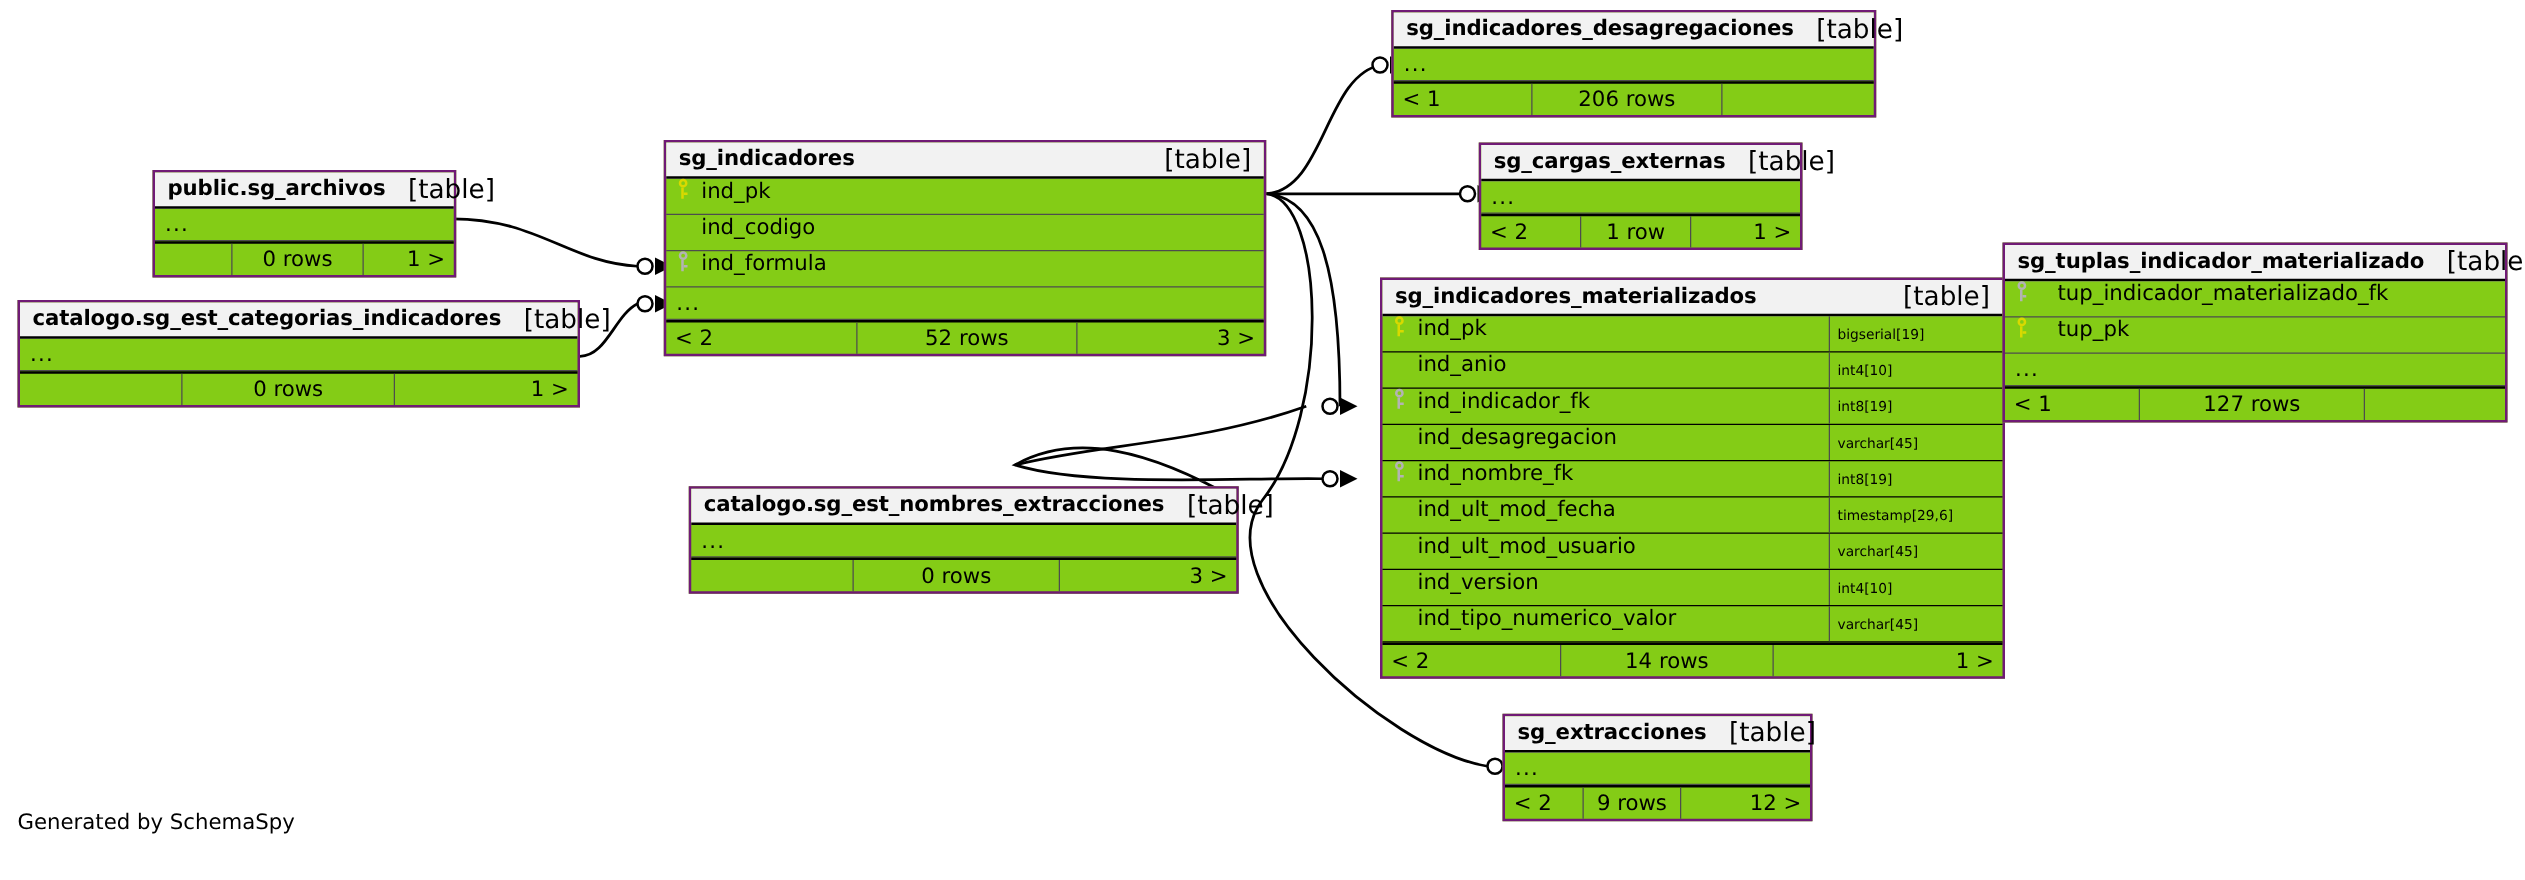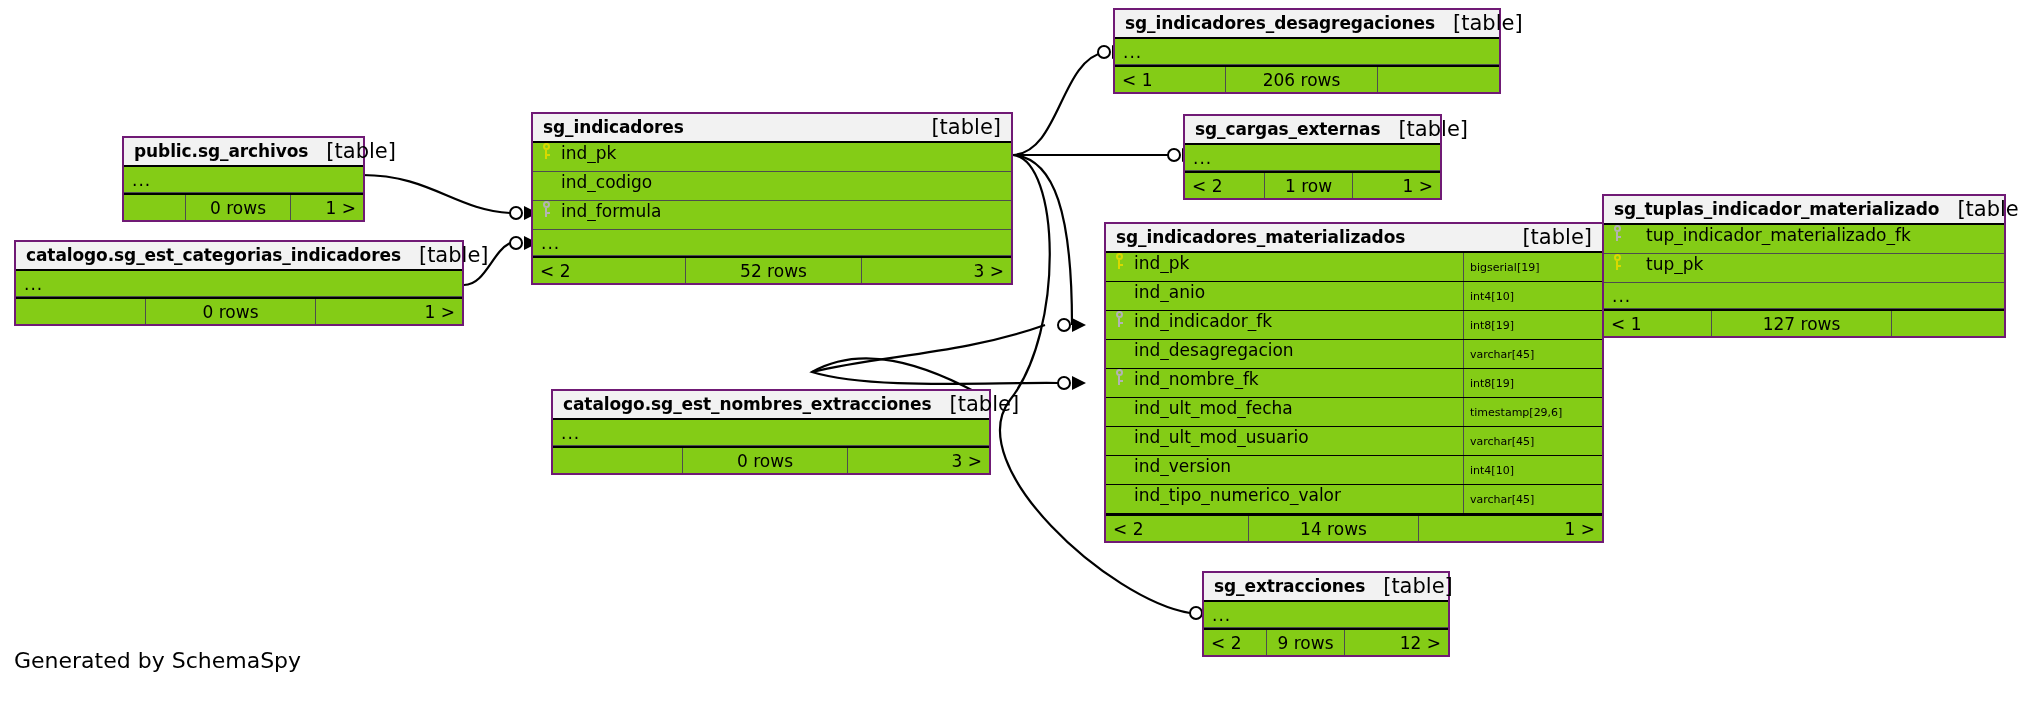--- a/index.html
+++ b/index.html
@@ -69,21 +69,21 @@
     position:absolute;top:0;left:1px;width:7px;height:7px;border-radius:50%;
     border:2px solid currentColor;box-sizing:border-box;
   }
   .key .shaft{position:absolute;top:7px;left:3.5px;width:2px;height:9px;background:currentColor;}
   .key .tooth{position:absolute;top:11px;left:5px;width:3px;height:2px;background:currentColor;}
   .key.pk{color:#d9d900;}
   .key.fk{color:#b3b3b3;}
 
   .credit{
     position:absolute;left:14px;top:648px;
-    font-size:22px;color:#000000;
+    font-size:17px;color:#000000;
   }
 </style>
 </head>
 <body>
 
 <div id="canvas">
 
   <svg class="edges" viewBox="0 0 2020 704">
     <g fill="none" stroke="#000000" stroke-width="2.2">
 

